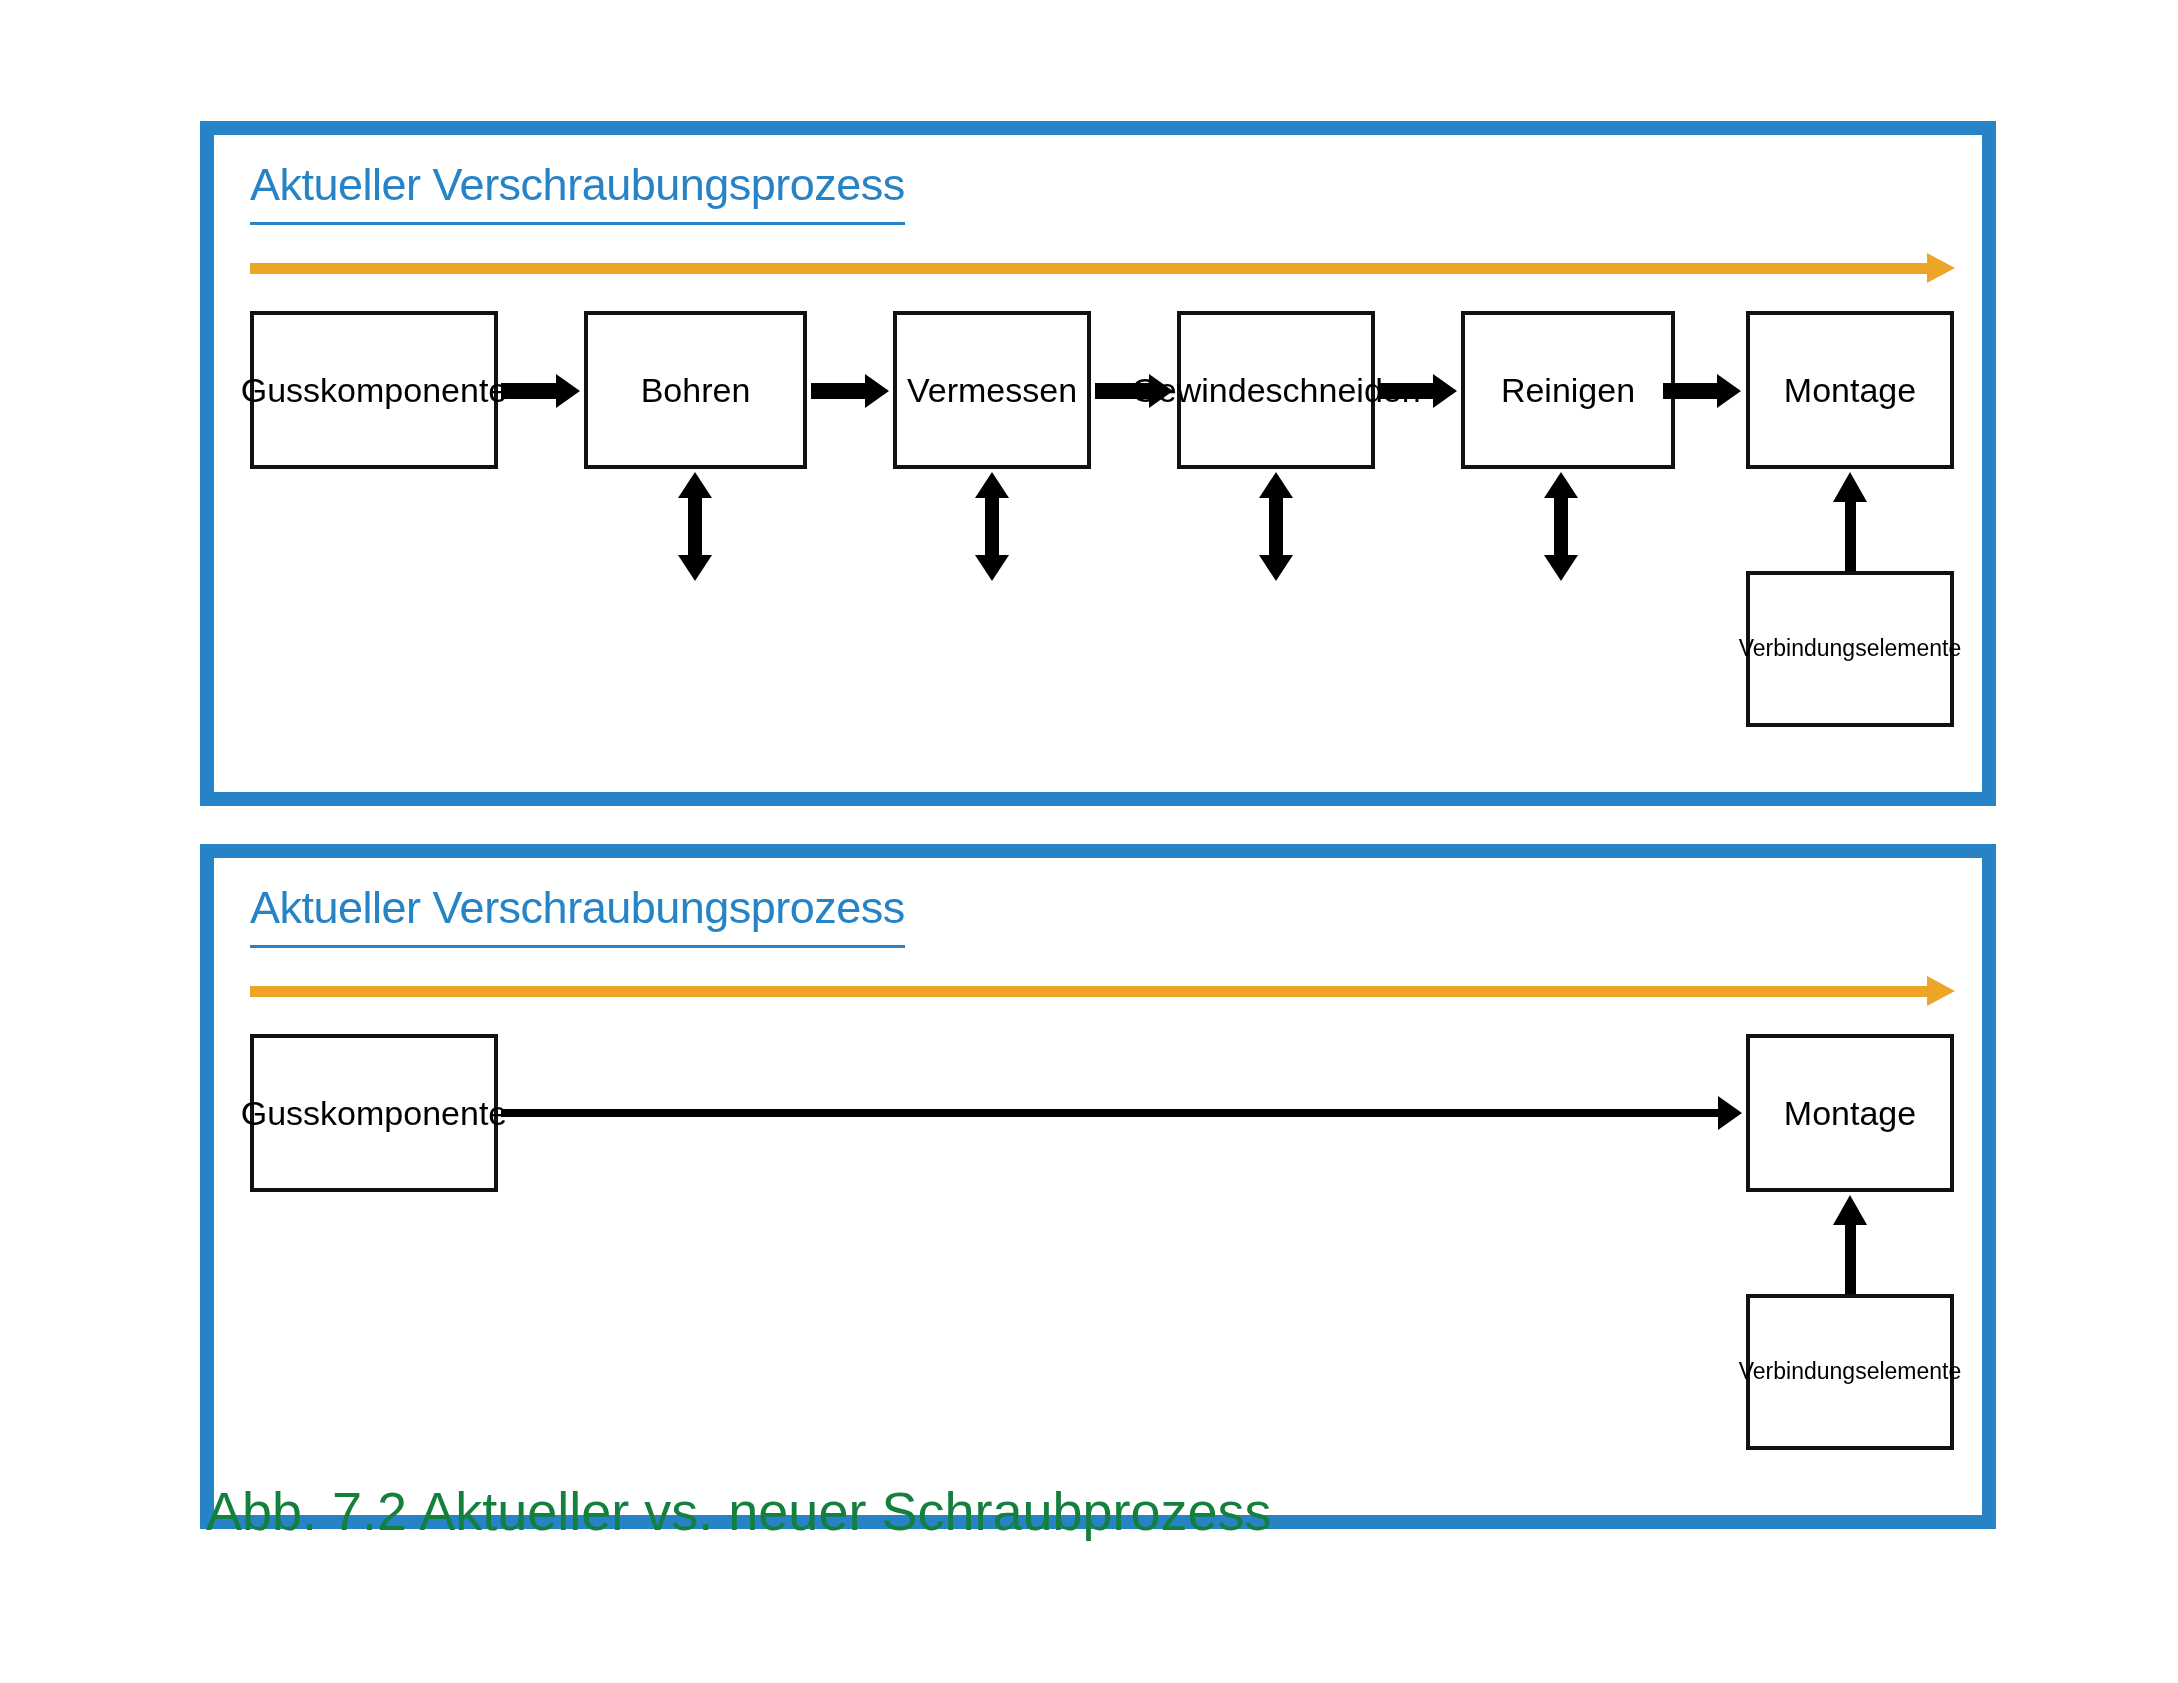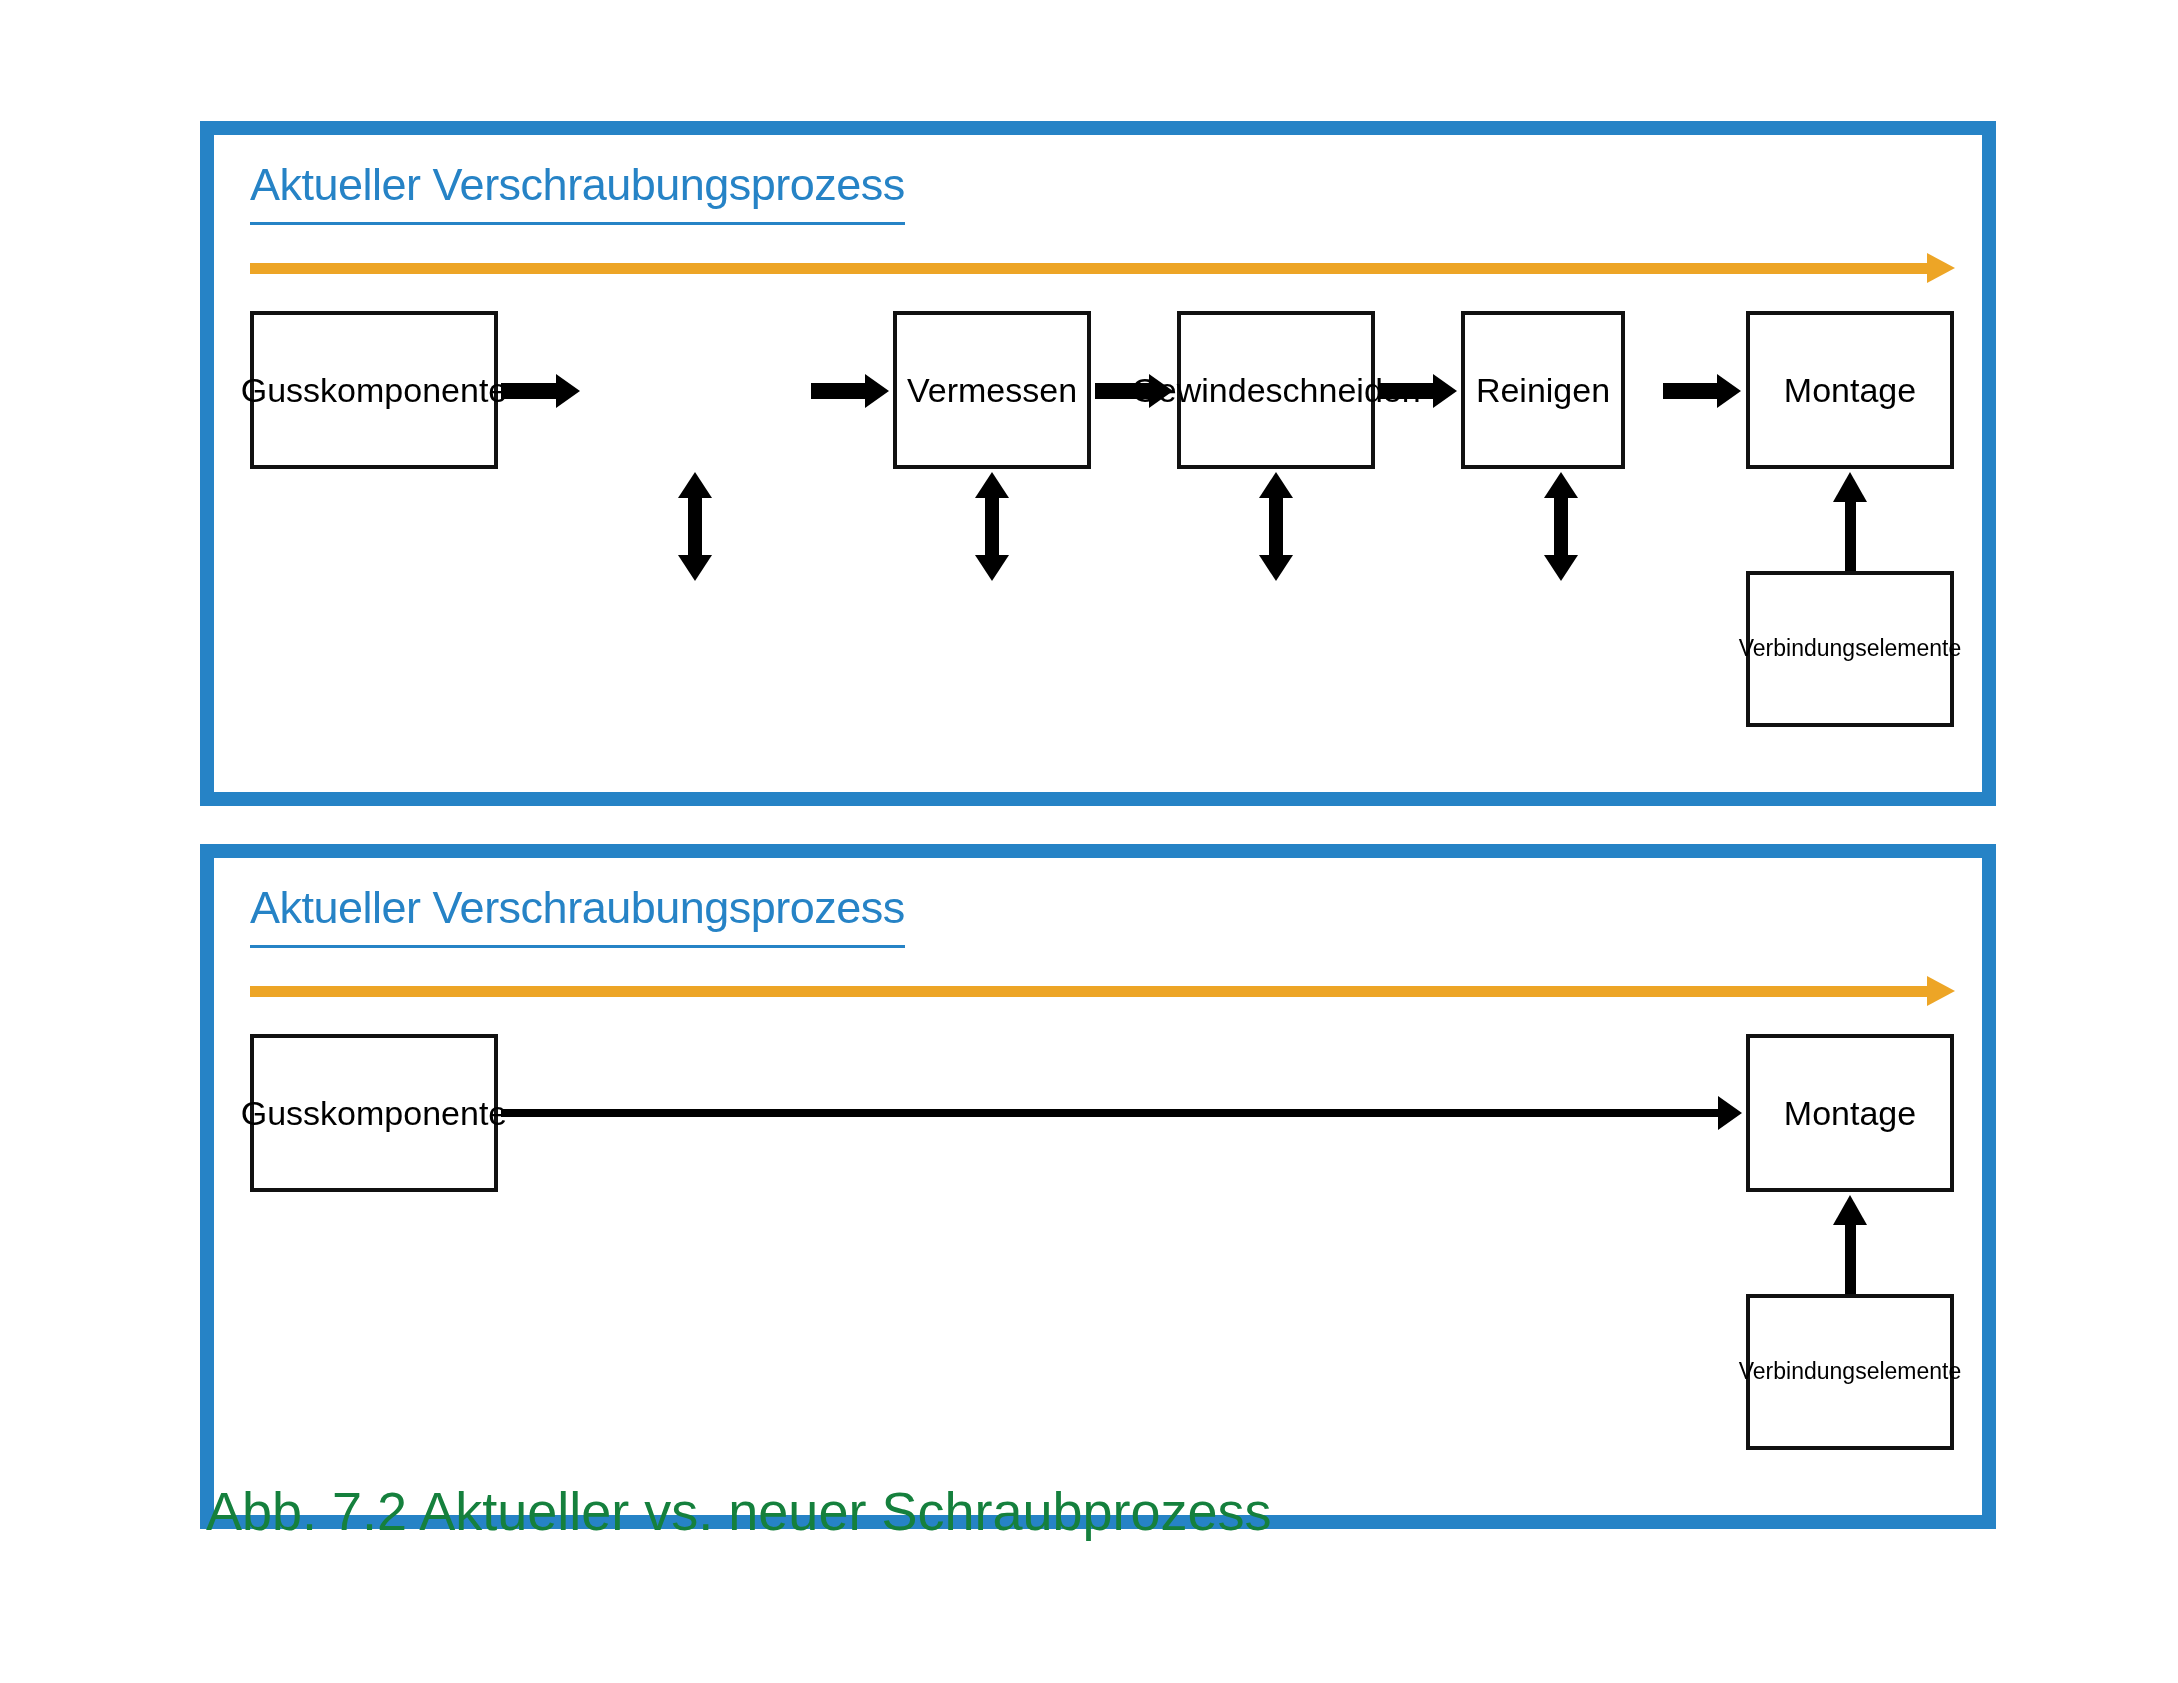--- a/index.html
+++ b/index.html
@@ -81,21 +81,21 @@
     line-height: 1.18;
     padding: 4px 6px;
   }
   .proc-box.small-label { font-size: 23px; }
 
   
   #box-guss      { left: 36px;   top: 176px; width: 248px; height: 158px; }
   #box-bohren    { left: 370px;  top: 176px; width: 223px; height: 158px; }
   #box-vermessen { left: 679px;  top: 176px; width: 198px; height: 158px; }
   #box-gewinde   { left: 963px;  top: 176px; width: 198px; height: 158px; }
-  #box-reinigen  { left: 1247px; top: 176px; width: 164px; height: 158px; }
+  #box-reinigen  { left: 1247px; top: 176px; width: 214px; height: 158px; }
   #box-montage   { left: 1532px; top: 176px; width: 208px; height: 158px; }
   #box-verbind   { left: 1532px; top: 436px; width: 208px; height: 156px; }
 
   
   #box2-guss    { left: 36px;   top: 176px; width: 248px; height: 158px; }
   #box2-montage { left: 1532px; top: 176px; width: 208px; height: 158px; }
   #box2-verbind { left: 1532px; top: 436px; width: 208px; height: 156px; }
 
   
   .h-arrow {
@@ -231,20 +231,21 @@
     <div class="head"></div>
   </div>
 
   <div class="proc-box" id="box-guss">Gusskomponente</div>
 
   <div class="h-arrow" id="ar-1">
     <div class="shaft"></div>
     <div class="head"></div>
   </div>
 
+  <div class="proc-box" id="box-bohren">Bohren</div>
 
   <div class="h-arrow" id="ar-2">
     <div class="shaft"></div>
     <div class="head"></div>
   </div>
 
   <div class="proc-box" id="box-vermessen">Vermessen</div>
 
   <div class="h-arrow" id="ar-3">
     <div class="shaft"></div>

